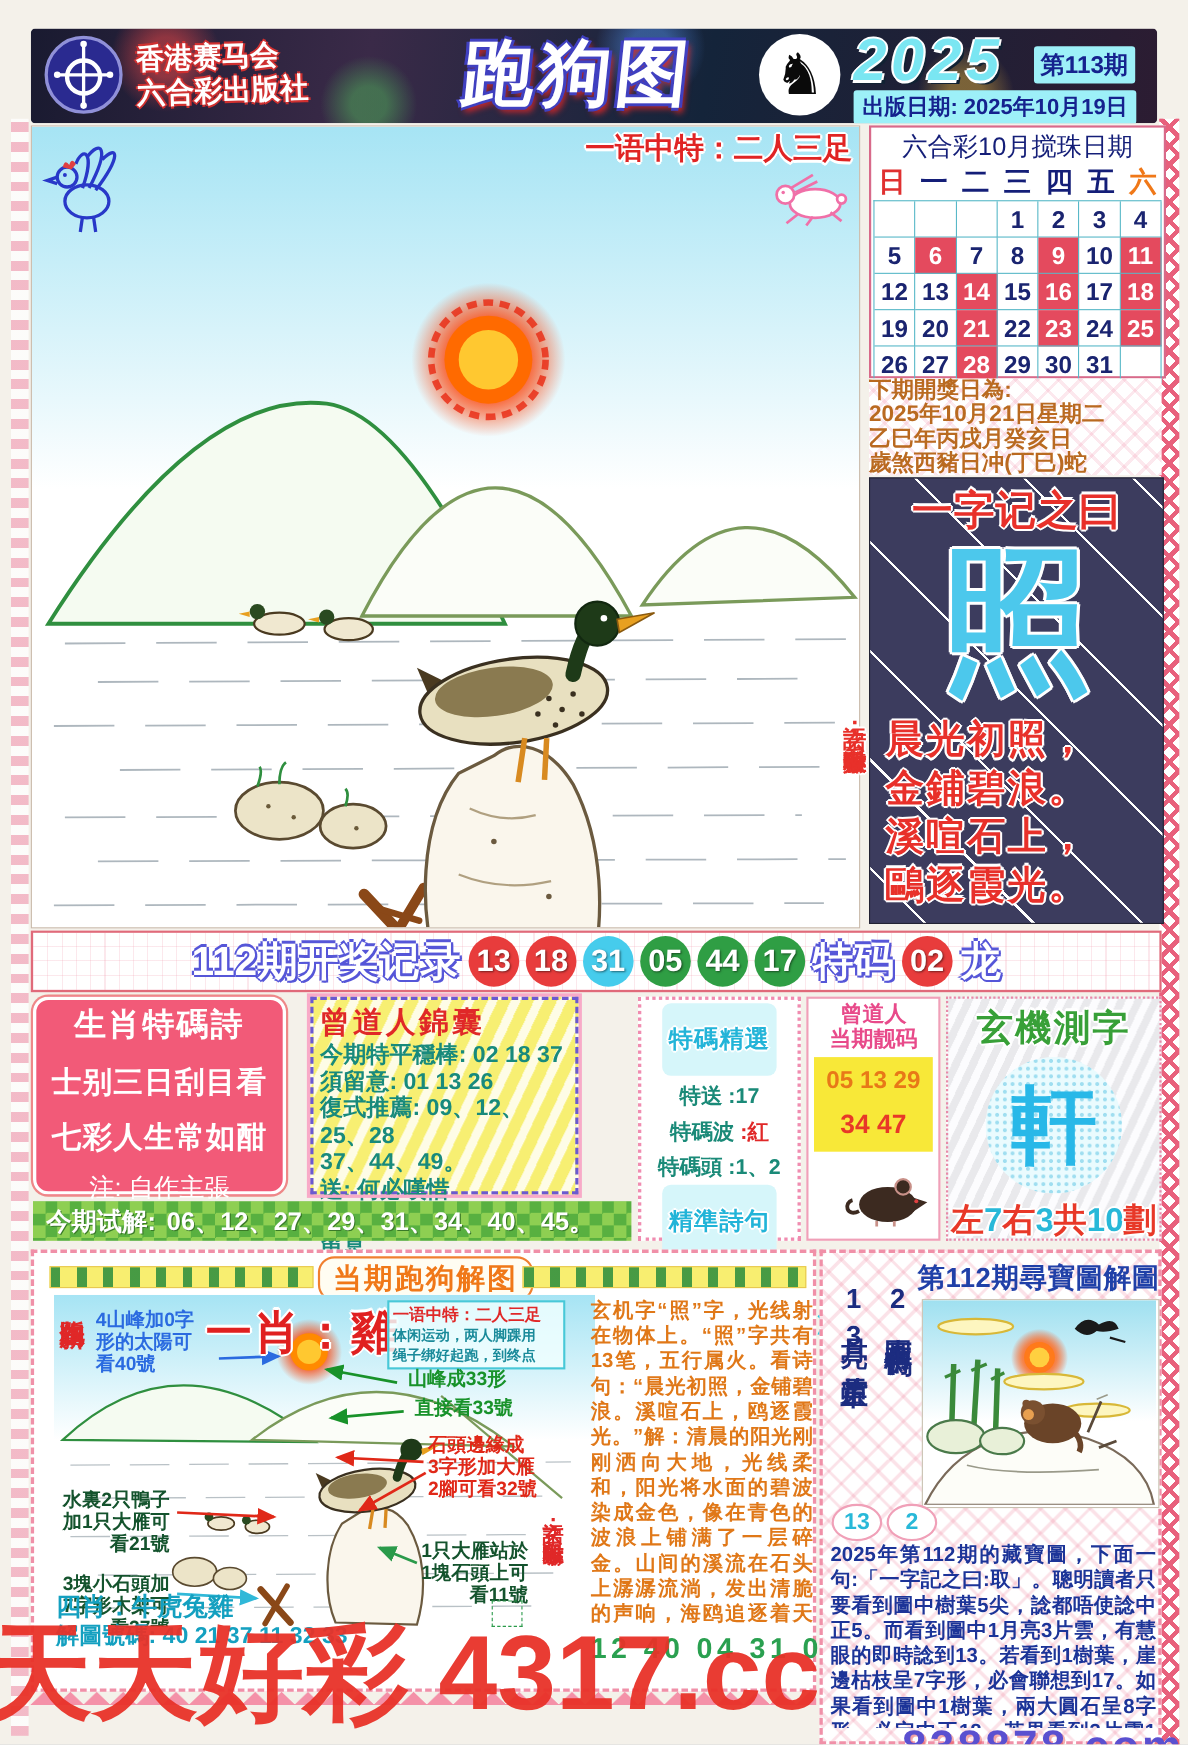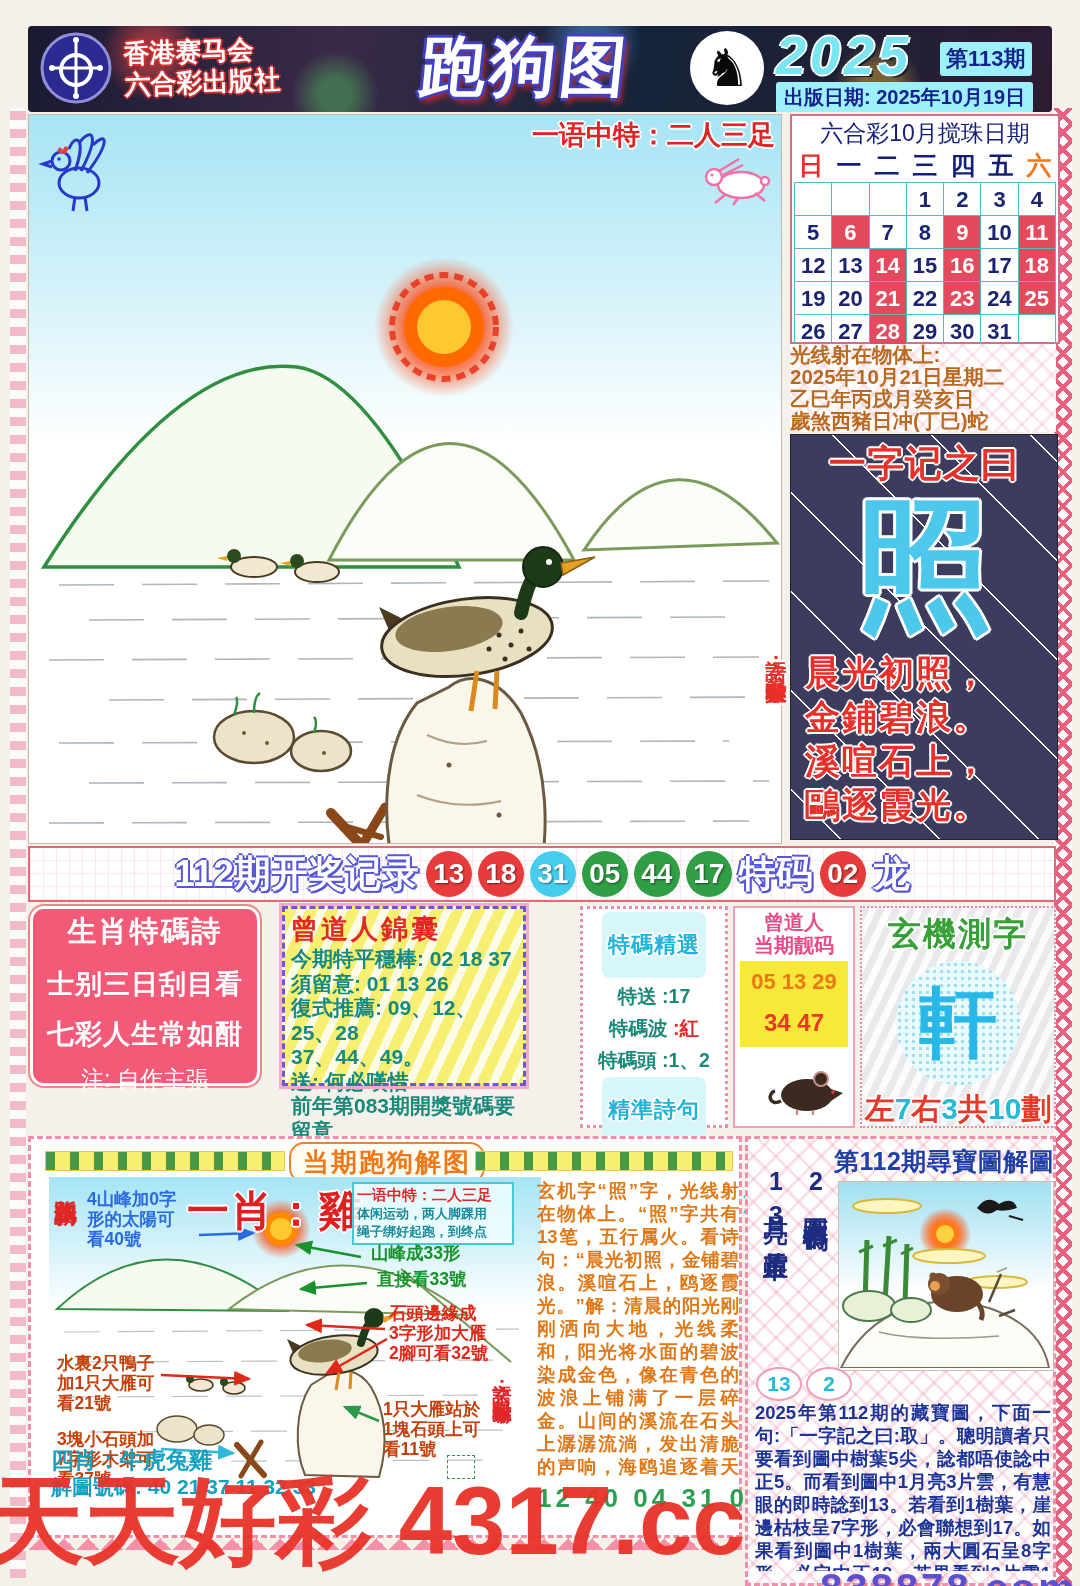--- a/index.html
+++ b/index.html
@@ -101,21 +101,21 @@
   .trial{left:30px;top:1092px;width:544px;height:36px;display:flex;align-items:center;gap:10px;padding-left:12px;box-sizing:border-box;
       background:conic-gradient(#58b040 0 25%,#8ecf52 0 50%,#58b040 0 75%,#8ecf52 0) 0 0/22px 22px;}
   .trial span{font-size:23px;font-weight:800;color:#fff;text-shadow:1px 1px 0 #3a7a28;white-space:nowrap;}
   
   .botSec{left:28px;top:1136px;width:714px;height:402px;background:#fff;border:3px dashed #f090a8;box-sizing:border-box;}
   .decoBar{top:12px;height:18px;background:repeating-linear-gradient(90deg,rgba(40,140,60,.85) 0 9px,transparent 9px 24px),#f8ee70;border:1px solid #e8c850;}
   .secTitle{left:258px;top:3px;padding:1px 12px;border:2.5px solid #f08030;border-radius:15px;background:#fffdf2;
       font-size:26px;font-weight:800;color:#f07818;letter-spacing:2px;}
   .miniPic{left:18px;top:38px;width:492px;height:302px;overflow:hidden;background:#fff;text-decoration:underline;}
   .cornerLbl{left:4px;top:6px;font-size:23px;font-weight:800;color:#e02828;line-height:26px;}
-  .annB{color:#2a6ae0;} .annG{color:#18922a;} .annR{color:#e02818;} .annC{color:#c2410c;}
+  .annB{color:#2a6ae0;} .annG{color:#18922a;} .annR{color:#e02818;} .annC{color:#14532d;text-align:right;}
   .ann{font-size:17.5px;line-height:20px;font-weight:800;white-space:nowrap;}
   .zodiacPick{left:138px;top:6px;font-size:42px;font-weight:800;color:#e02020;letter-spacing:2px;}
   .slogBox{left:303px;top:5px;width:162px;border:2px solid #48c8d8;background:rgba(240,255,255,.82);padding:2px 3px;box-sizing:border-box;}
   .slogBox .l1{font-size:15px;font-weight:800;color:#e02828;white-space:nowrap;}
   .slogBox .l2{font-size:13px;font-weight:700;color:#1a8a9a;white-space:nowrap;}
   .tinyBox{left:398px;top:278px;width:26px;height:22px;border:1.5px dashed #2a9a4a;}
   .sideNote2{left:440px;top:192px;font-size:19px;font-weight:800;color:#e02828;}
   .fourZ{left:20px;top:306px;font-size:23px;font-weight:700;color:#14a0c0;}
   .numRow{left:20px;top:334px;font-size:21px;font-weight:800;color:#14a0c0;}
   .analysis{left:506px;top:40px;width:202px;height:298px;font-size:18.5px;line-height:23px;font-weight:700;color:#e07818;
@@ -324,21 +324,21 @@
         <div class="cal-cell">27</div>
         <div class="cal-cell hl">28</div>
         <div class="cal-cell">29</div>
         <div class="cal-cell">30</div>
         <div class="cal-cell">31</div>
         <div class="cal-cell"></div>
       </div>
   </div>
 
   <div class="abs nextDraw">
-    <div>光线射在物体上:</div>
+    <div>下期開獎日為:</div>
     <div>2025年10月21日星期二</div>
     <div>乙巳年丙戌月癸亥日</div>
     <div>歲煞西豬日冲(丁巳)蛇</div>
   </div>
 
   <div class="abs wordPanel">
     <div class="wpTitle ow">一字记之曰</div>
     <div class="wpWord ow3">照</div>
     <div class="wpPoem ow">
       <div>晨光初照，</div>
@@ -417,20 +417,24 @@
   <div class="abs cezi">
     <div class="czTitle ow">玄機測字</div>
     <div class="czCircle">
       <span class="czWord">軒</span>
     </div>
     <div class="czNote ow">
       <span class="r">左</span><span class="c">7</span><span class="r">右</span><span class="c">3</span><span class="r">共</span><span class="c">10</span><span class="r">劃</span>
     </div>
   </div>
 
+  <div class="abs trial">
+    <span>今期试解:</span>
+    <span>06、12、27、29、31、34、40、45。</span>
+  </div>
 
   <div class="abs botSec">
     <div class="abs decoBar" style="left:14px;width:238px"></div>
     <div class="abs secTitle">当期跑狗解图</div>
     <div class="abs decoBar" style="left:444px;width:256px"></div>
 
     <div class="abs miniPic">
       <svg width="492" height="302" viewBox="0 0 492 302">
         <defs>
           <linearGradient id="sky2" x1="0" y1="0" x2="0" y2="1">

